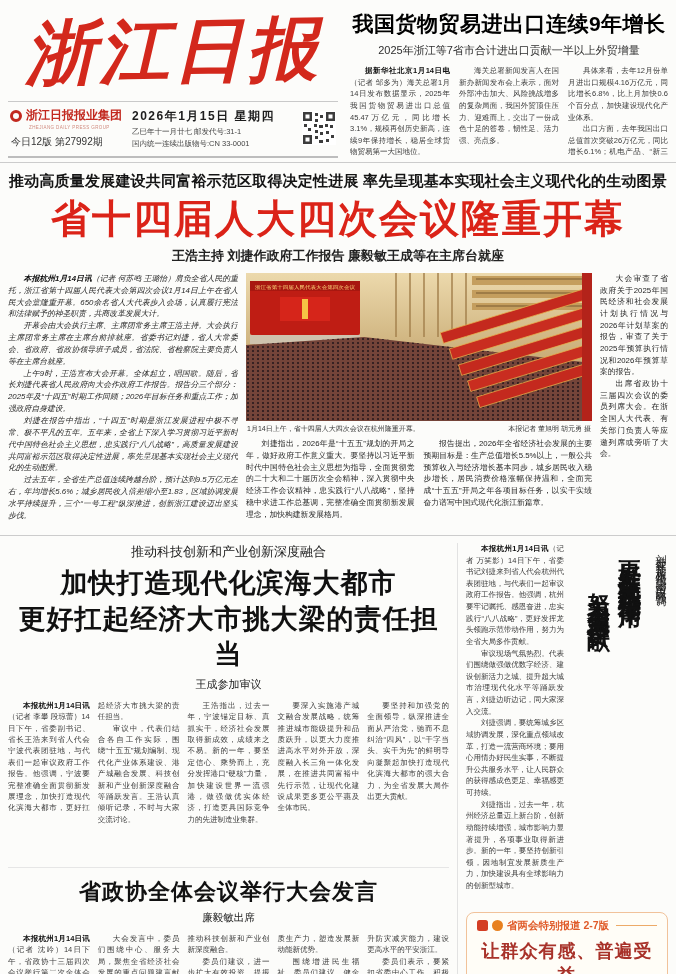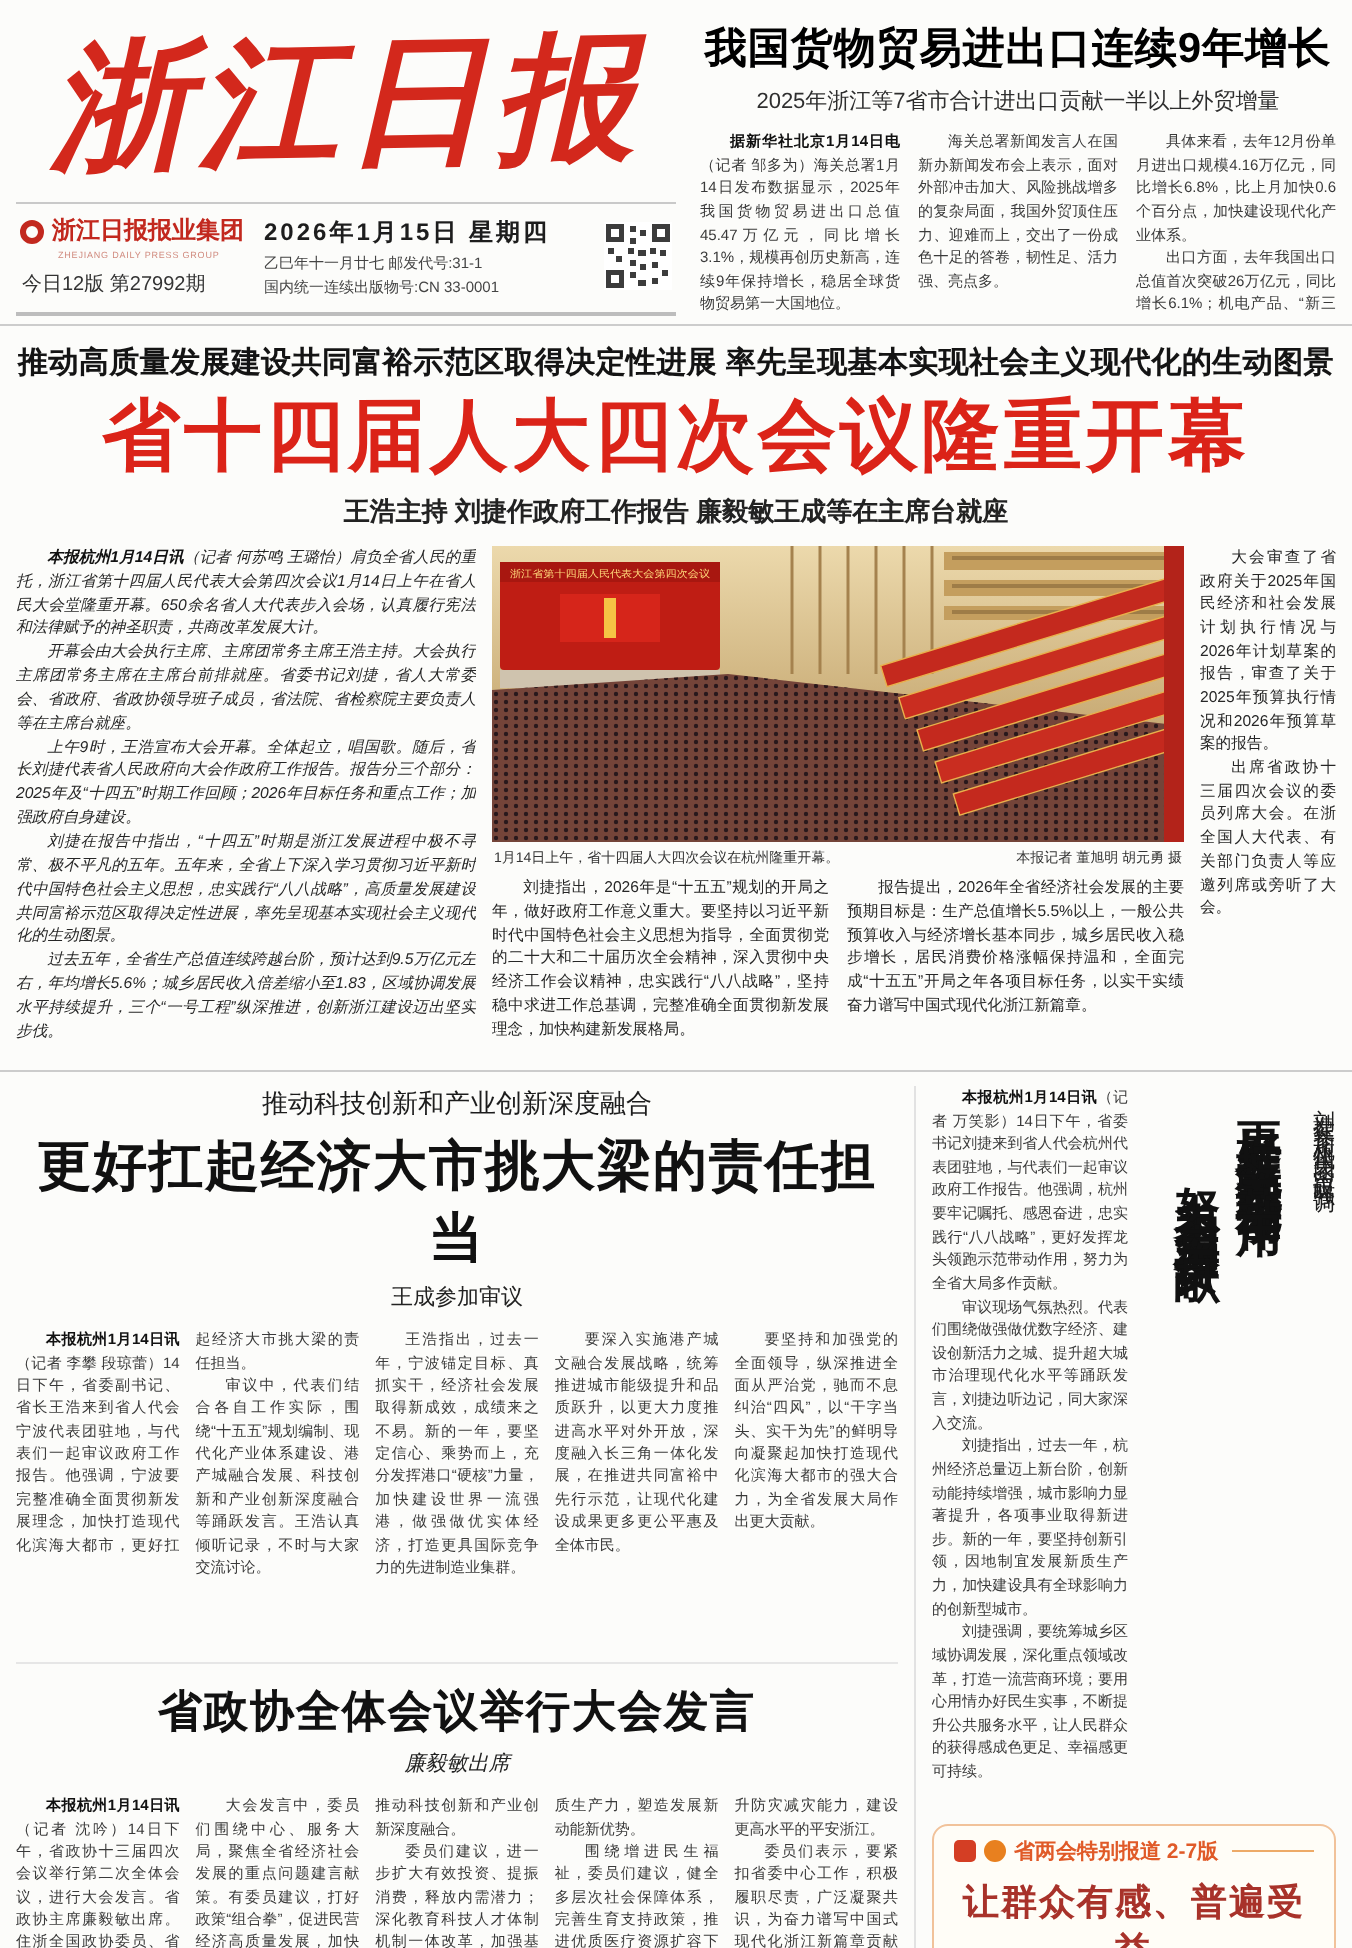--- a/index.html
+++ b/index.html
@@ -45,21 +45,21 @@
   
   .middle{display:flex;gap:8px;margin-top:7px;}
   .vsep{width:1px;background:#e2e2e2;flex:none;}
   .mid-left{width:441px;flex:none;}
   .nb-kicker{text-align:center;font-size:13px;color:#1c1c1c;}
   .nb-h{text-align:center;font-size:27px;font-weight:900;color:#111;line-height:1.32;letter-spacing:1px;margin:5px 0 4px;}
   .nb-sub{text-align:center;font-size:11px;color:#222;margin-bottom:8px;}
   .nb-body{column-count:5;column-gap:8px;font-size:7.5px;line-height:1.52;height:158px;overflow:hidden;text-align:justify;color:#3a3a3a;}
   .zx{margin-top:9px;border-top:1px solid #e6e6e6;padding-top:9px;}
   .zx-h{text-align:center;font-size:22px;font-weight:900;color:#111;letter-spacing:1px;margin:0 0 4px;}
-  .zx-sub{text-align:center;font-size:10.5px;color:#222;margin-bottom:8px;font-style:italic;}
+  .zx-sub{text-align:center;font-size:10.5px;color:#222;margin-bottom:8px;}
   .zx-body{column-count:5;column-gap:8px;font-size:7.5px;line-height:1.52;height:120px;overflow:hidden;text-align:justify;color:#3a3a3a;}
   .mid-right{flex:1;display:flex;flex-direction:column;min-width:0;}
   .hz-row{display:flex;gap:7px;height:360px;overflow:hidden;}
   .hz-text{flex:1;font-size:7.5px;line-height:1.55;text-align:justify;overflow:hidden;color:#3a3a3a;min-width:0;}
   .hz-vert{width:97px;flex:none;writing-mode:vertical-rl;height:352px;}
   .hz-kicker{font-size:11px;letter-spacing:3px;color:#1c1c1c;padding-top:2px;margin-left:7px;}
   .hz-big{font-size:23px;font-weight:900;color:#111;letter-spacing:3.5px;}
   .hz-big2{padding-top:32px;}
   
   .promo{margin-top:9px;border:1px solid #f1c29a;border-radius:8px;background:#fffdf7;
@@ -218,20 +218,21 @@
     </div>
   </div>
 
   <div class="rule"></div>
 
   <div class="middle">
 
     <div class="mid-left">
       <div class="nb-kicker">推动科技创新和产业创新深度融合</div>
       <div class="nb-h">
+        <div>加快打造现代化滨海大都市</div>
         <div>更好扛起经济大市挑大梁的责任担当</div>
       </div>
       <div class="nb-sub">王成参加审议</div>
       <div class="nb-body">
         <p><b class="dateline">本报杭州1月14日讯</b><span>（记者 李攀 段琼蕾）14日下午，省委副书记、省长王浩来到省人代会宁波代表团驻地，与代表们一起审议政府工作报告。他强调，宁波要完整准确全面贯彻新发展理念，加快打造现代化滨海大都市，更好扛起经济大市挑大梁的责任担当。</span></p>
         <p>审议中，代表们结合各自工作实际，围绕“十五五”规划编制、现代化产业体系建设、港产城融合发展、科技创新和产业创新深度融合等踊跃发言。王浩认真倾听记录，不时与大家交流讨论。</p>
         <p>王浩指出，过去一年，宁波锚定目标、真抓实干，经济社会发展取得新成效，成绩来之不易。新的一年，要坚定信心、乘势而上，充分发挥港口“硬核”力量，加快建设世界一流强港，做强做优实体经济，打造更具国际竞争力的先进制造业集群。</p>
         <p>要深入实施港产城文融合发展战略，统筹推进城市能级提升和品质跃升，以更大力度推进高水平对外开放，深度融入长三角一体化发展，在推进共同富裕中先行示范，让现代化建设成果更多更公平惠及全体市民。</p>
         <p>要坚持和加强党的全面领导，纵深推进全面从严治党，驰而不息纠治“四风”，以“干字当头、实干为先”的鲜明导向凝聚起加快打造现代化滨海大都市的强大合力，为全省发展大局作出更大贡献。</p>
       </div>
@@ -249,22 +250,22 @@
       </div>
     </div>
 
     <div class="vsep"></div>
 
     <div class="mid-right">
       <div class="hz-row">
         <div class="hz-text">
           <p><b class="dateline">本报杭州1月14日讯</b><span>（记者 万笑影）14日下午，省委书记刘捷来到省人代会杭州代表团驻地，与代表们一起审议政府工作报告。他强调，杭州要牢记嘱托、感恩奋进，忠实践行“八八战略”，更好发挥龙头领跑示范带动作用，努力为全省大局多作贡献。</span></p>
           <p>审议现场气氛热烈。代表们围绕做强做优数字经济、建设创新活力之城、提升超大城市治理现代化水平等踊跃发言，刘捷边听边记，同大家深入交流。</p>
+          <p>刘捷强调，要统筹城乡区域协调发展，深化重点领域改革，打造一流营商环境；要用心用情办好民生实事，不断提升公共服务水平，让人民群众的获得感成色更足、幸福感更可持续。</p>
           <p>刘捷指出，过去一年，杭州经济总量迈上新台阶，创新动能持续增强，城市影响力显著提升，各项事业取得新进步。新的一年，要坚持创新引领，因地制宜发展新质生产力，加快建设具有全球影响力的创新型城市。</p>
-          <p>刘捷强调，要统筹城乡区域协调发展，深化重点领域改革，打造一流营商环境；要用心用情办好民生实事，不断提升公共服务水平，让人民群众的获得感成色更足、幸福感更可持续。</p>
         </div>
         <div class="hz-vert">
           <div class="hz-kicker">刘捷在参加杭州代表团审议时强调</div>
           <div class="hz-big">更好发挥龙头领跑示范带动作用</div>
           <div class="hz-big hz-big2">努力为全省大局多作贡献</div>
         </div>
       </div>
 
       <div class="promo">
         <div class="promo-head">

